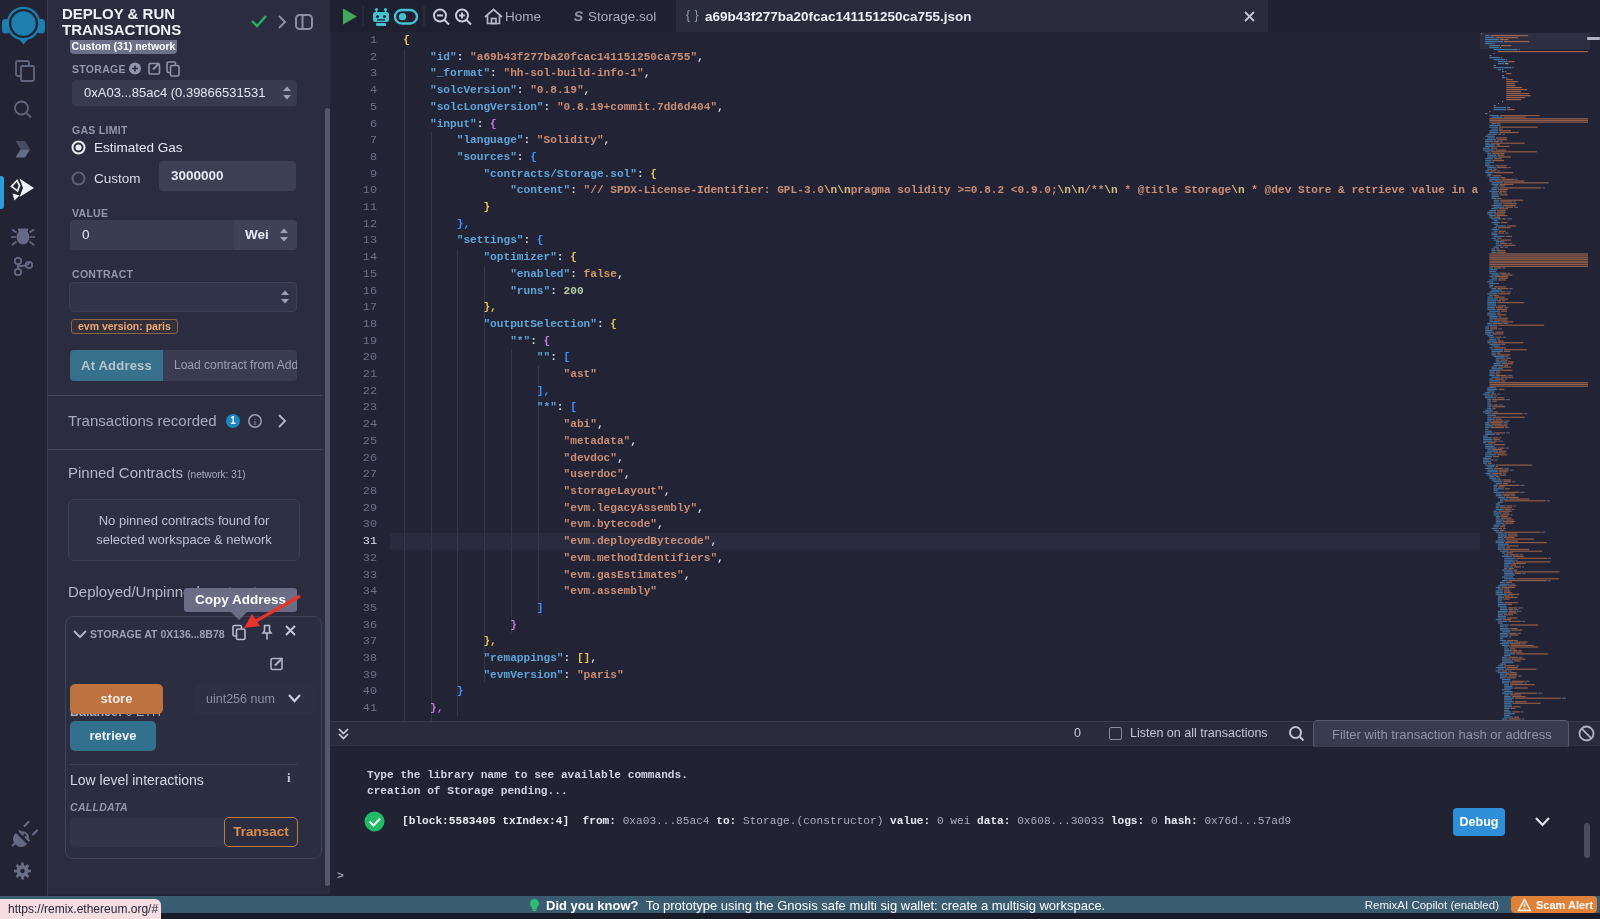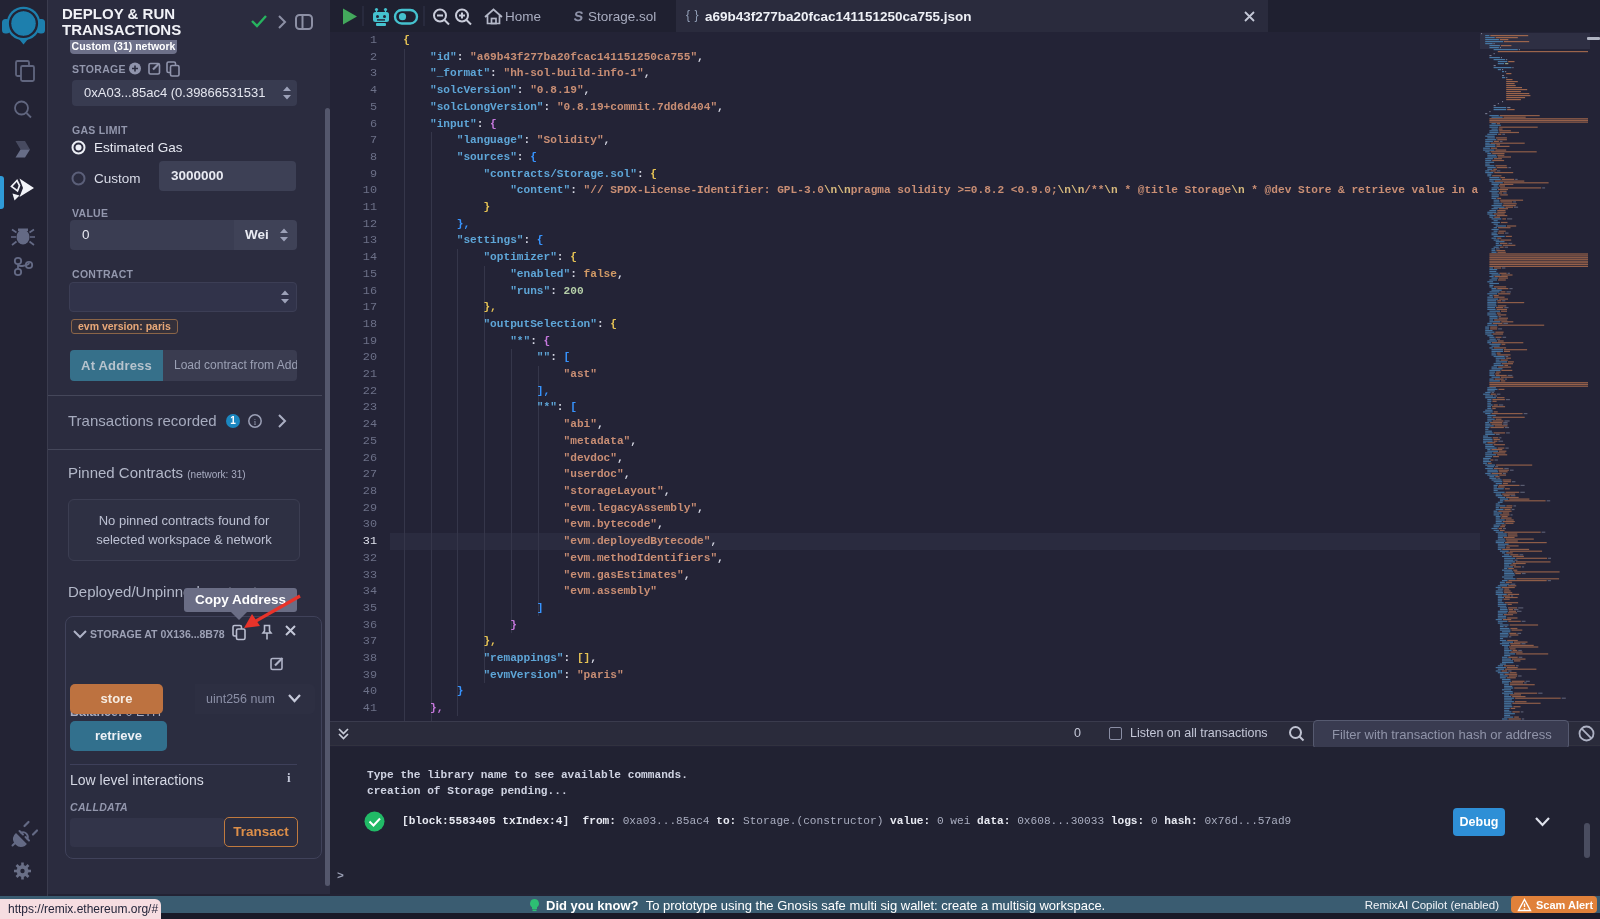--- a/index.html
+++ b/index.html
@@ -205,21 +205,21 @@
         <rect x="1" y="2.5" width="11" height="11" rx="1.5"></rect>
         <path d="M5,9.5 l7.5,-7.5" stroke-width="2.1"></path>
       </g>
     </svg>
 
 <div class="abs" style="left:70px;top:684px;width:93px;height:30px;background:#bd7240;border-radius:5px;color:#f6ece2;font-size:13px;font-weight:600;text-align:center;line-height:30px;">store</div>
 <div class="abs" style="left:163px;top:684px;width:120px;height:30px;background:#2d2f42;border-radius:0 5px 5px 0;color:#8b8fa6;font-size:12.5px;line-height:30px;padding-left:11px;margin-left:32px;">uint256 num</div>
 <svg class="abs" style="left:286px;top:691px" width="17" height="15">
       <polyline points="3,4 8.5,10 14,4" stroke="#c6cada" stroke-width="2.2" fill="none"></polyline>
     </svg>
-<div class="abs" style="left:70px;top:721px;width:97px;height:30px;background:#32708d;border-radius:5px;color:#eef1f6;font-size:13px;font-weight:600;text-align:center;line-height:30px;">retrieve</div>
+<div class="abs" style="left:70px;top:721px;width:86px;height:30px;background:#32708d;border-radius:5px;color:#eef1f6;font-size:13px;font-weight:600;text-align:center;line-height:30px;">retrieve</div>
 
 <div class="abs" style="left:70px;top:764px;width:227px;height:1px;background:#3e405a;"></div>
 <div class="abs" style="left:70px;top:772px;font-size:14px;color:#d5d8e4;">Low level interactions</div>
 <div class="abs" style="left:287px;top:770px;font-size:13px;font-weight:bold;color:#c3c7d8;font-family:'Liberation Serif',serif;">i</div>
 <div class="abs lbl" style="left:70px;top:801px;font-style:italic;">CALLDATA</div>
 <div class="abs" style="left:70px;top:818px;width:155px;height:29px;background:#323449;border-radius:4px;"></div>
 <div class="abs" style="left:224px;top:817px;width:74px;height:30px;border:1px solid #c07a3e;border-radius:5px;color:#dd8f49;font-size:13.5px;font-weight:600;text-align:center;line-height:28px;">Transact</div>
 
 <div class="abs" style="left:324.5px;top:108px;width:5px;height:778px;background:#54576c;border-radius:3px;"></div>
 

